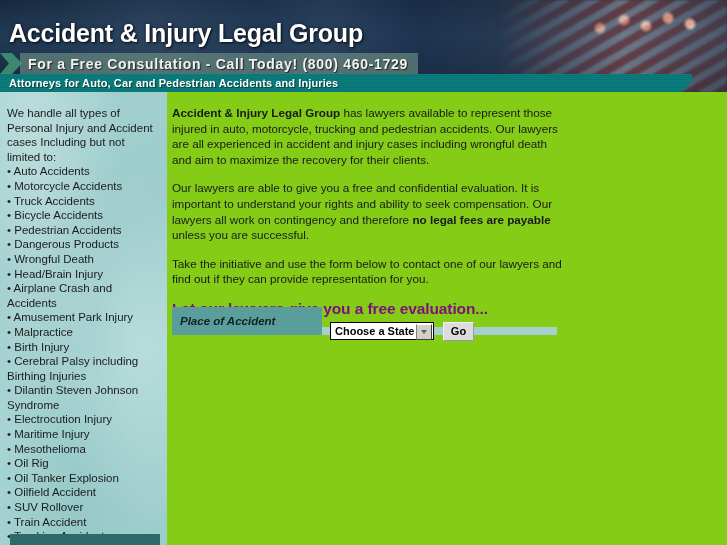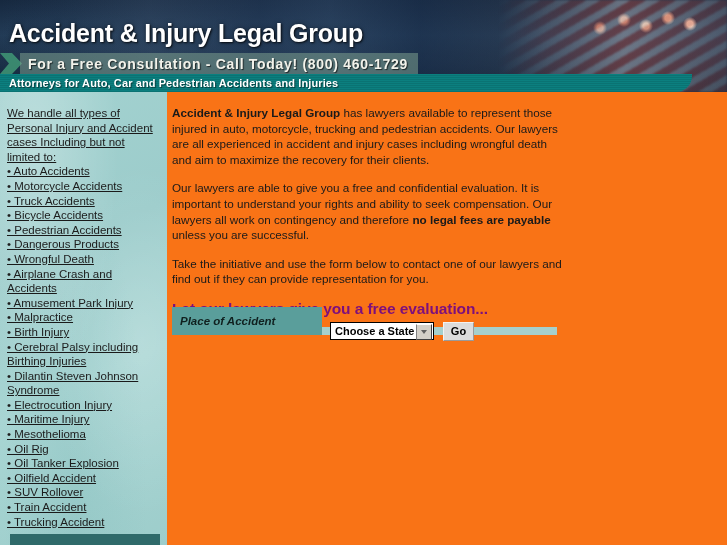--- a/index.html
+++ b/index.html
@@ -148,21 +148,20 @@
     left: 0;
     top: 92px;
     width: 167px;
     height: 453px;
     background:
       radial-gradient(ellipse at 20% 12%, rgba(255,255,255,.28) 0%, rgba(255,255,255,0) 45%),
       radial-gradient(ellipse at 85% 55%, rgba(255,255,255,.18) 0%, rgba(255,255,255,0) 50%),
       radial-gradient(ellipse at 45% 90%, rgba(120,180,180,.25) 0%, rgba(120,180,180,0) 55%),
       linear-gradient(155deg, #a3d2d0 0%, #9ccccb 35%, #a8d5d3 62%, #9dcdcb 100%);
     overflow: hidden;
-    text-decoration: underline;
   }
   .sidebar-inner {
     padding: 14px 6px 0 7px;
   }
   .sb-intro {
     font-size: 11.5px;
     line-height: 14.6px;
     color: #1c1c1c;
   }
   .sb-list {
@@ -184,21 +183,21 @@
     background: #2f6a6a;
   }
 
   
   .main {
     position: absolute;
     left: 167px;
     top: 92px;
     width: 560px;
     height: 453px;
-    background: #f97316;
+    background: #84cc16;
   }
   .content {
     position: absolute;
     left: 5px;
     top: 0;
     width: 390px;
     padding: 13px 0 0 0;
   }
   .para {
     font-size: 11.7px;
@@ -324,20 +323,21 @@
     <div class="sidebar-inner">
       <div class="sb-intro">We handle all types of Personal Injury and Accident cases Including but not limited to:</div>
       <ul class="sb-list">
         <li>• Auto Accidents</li>
         <li>• Motorcycle Accidents</li>
         <li>• Truck Accidents</li>
         <li>• Bicycle Accidents</li>
         <li>• Pedestrian Accidents</li>
         <li>• Dangerous Products</li>
         <li>• Wrongful Death</li>
+        <li>• Head/Brain Injury</li>
         <li>• Airplane Crash and Accidents</li>
         <li>• Amusement Park Injury</li>
         <li>• Malpractice</li>
         <li>• Birth Injury</li>
         <li>• Cerebral Palsy including Birthing Injuries</li>
         <li>• Dilantin Steven Johnson Syndrome</li>
         <li>• Electrocution Injury</li>
         <li>• Maritime Injury</li>
         <li>• Mesothelioma</li>
         <li>• Oil Rig</li>

